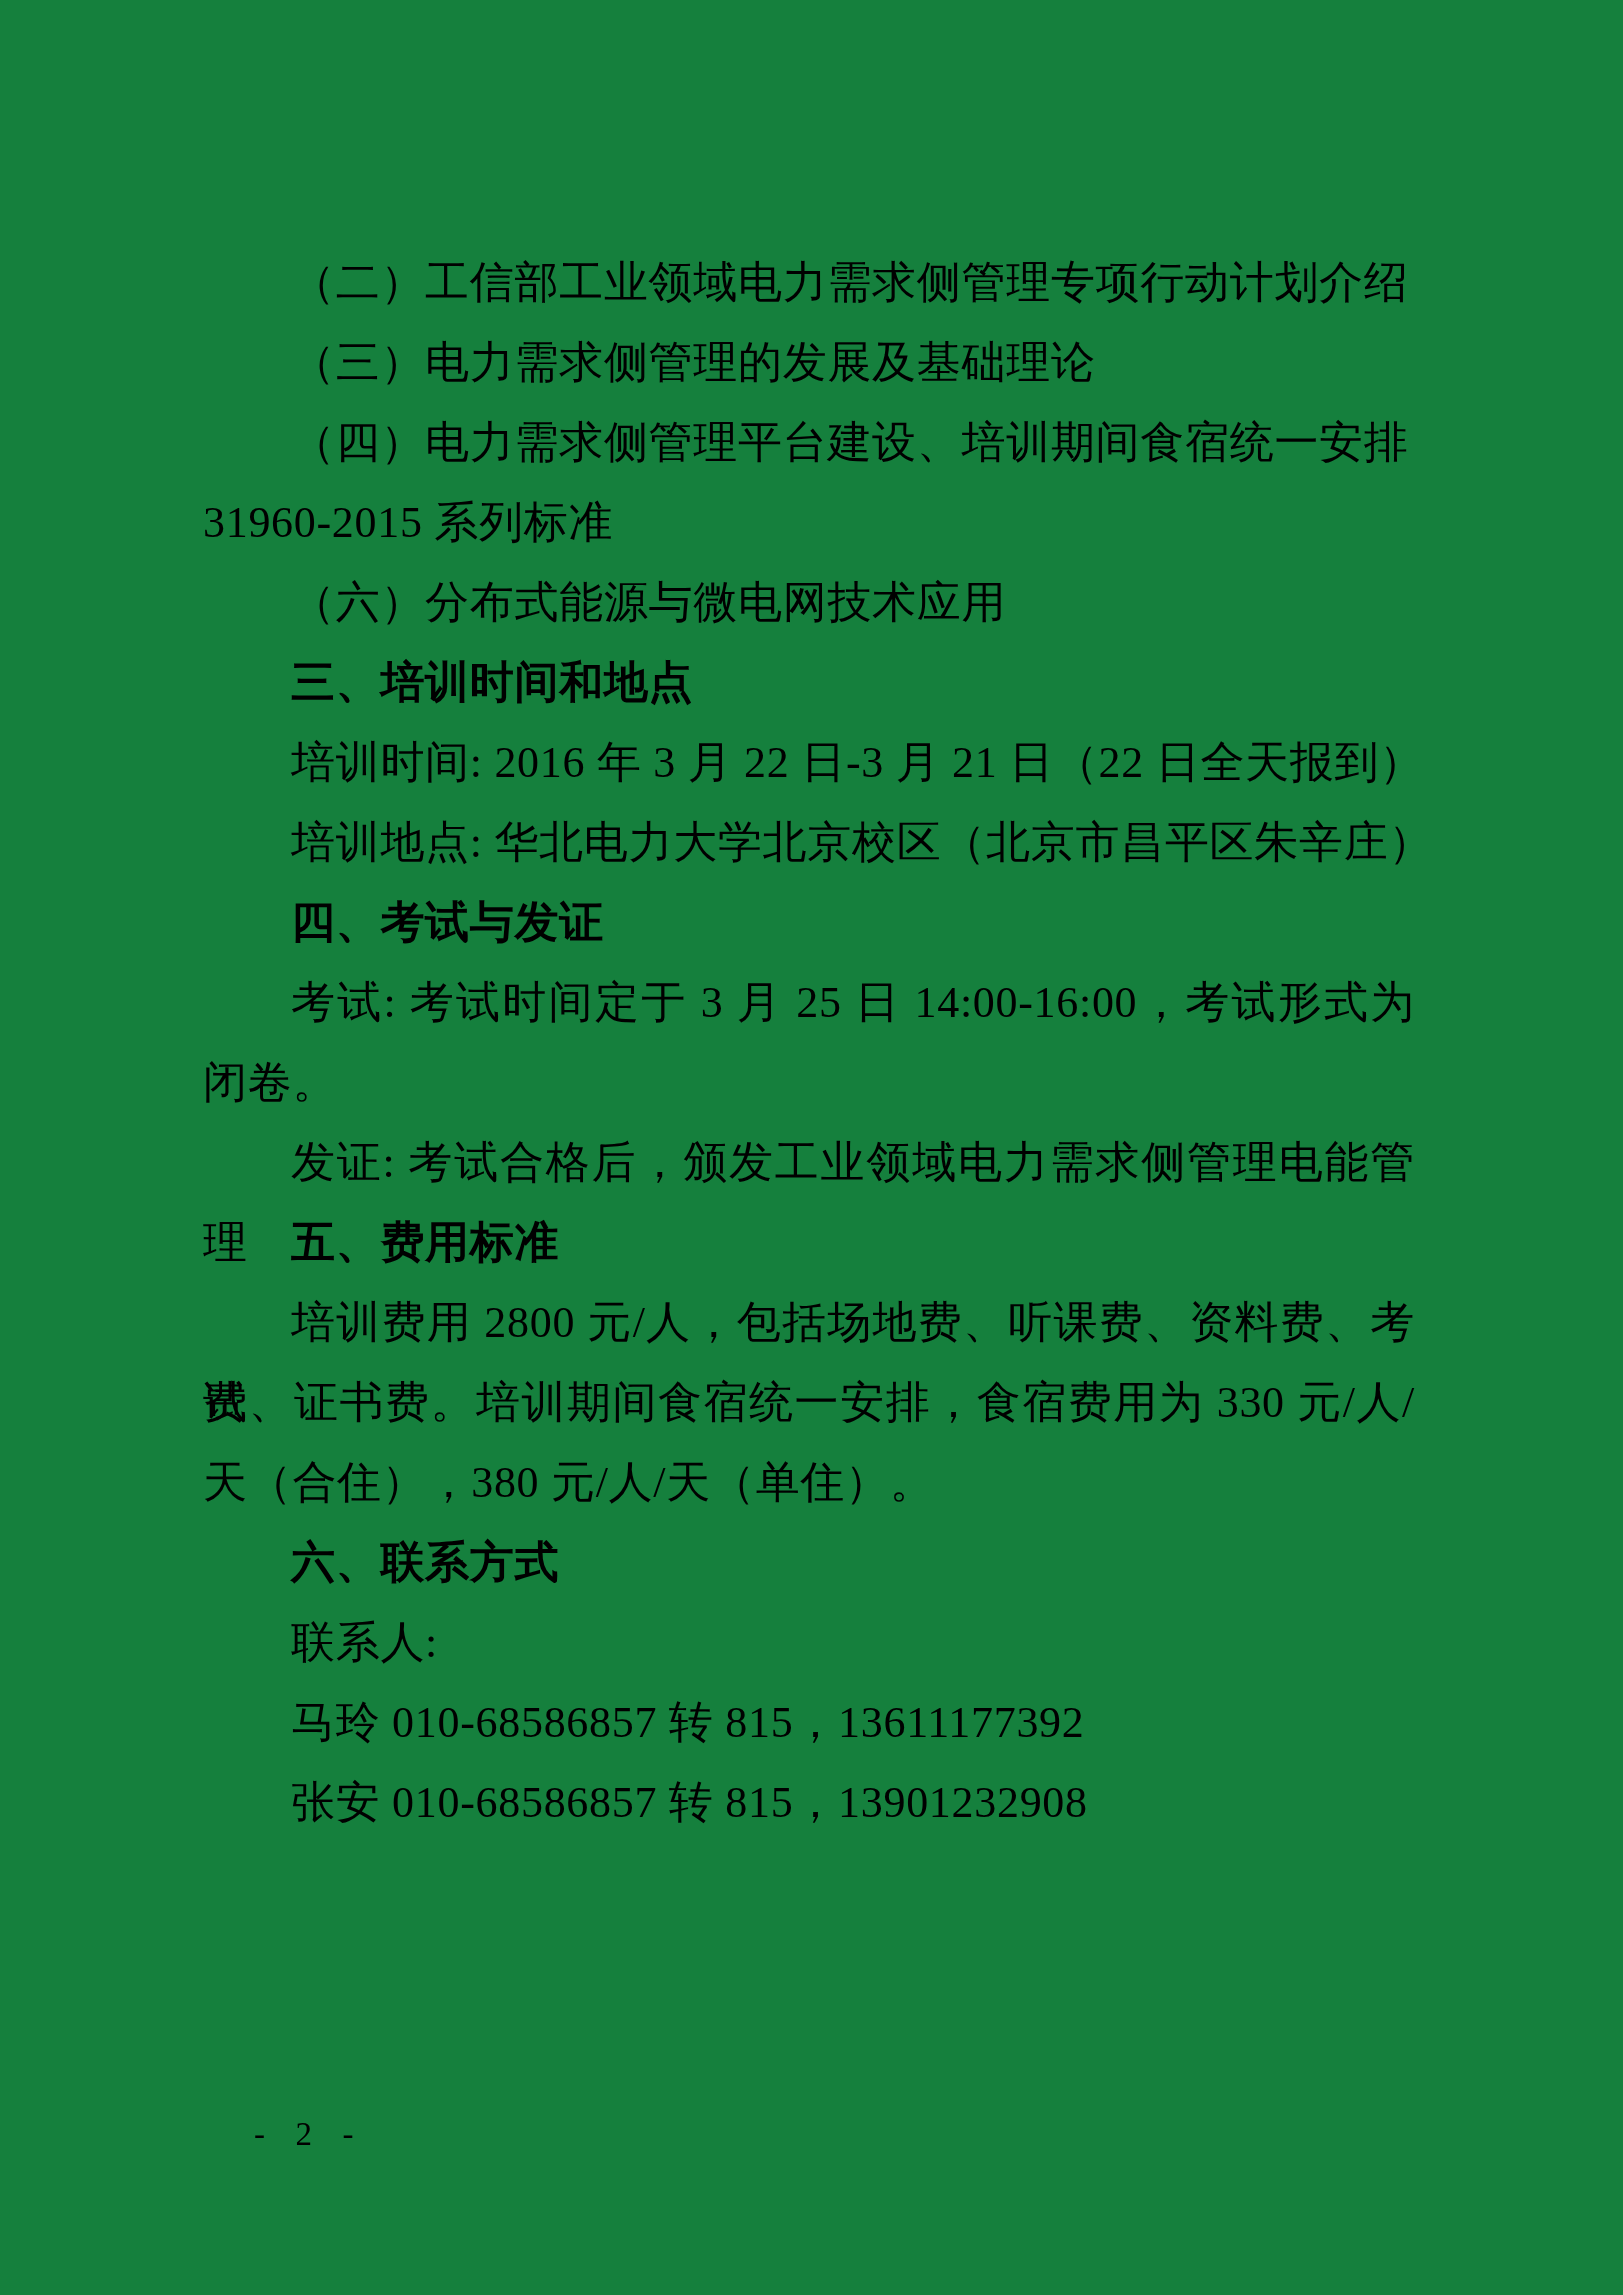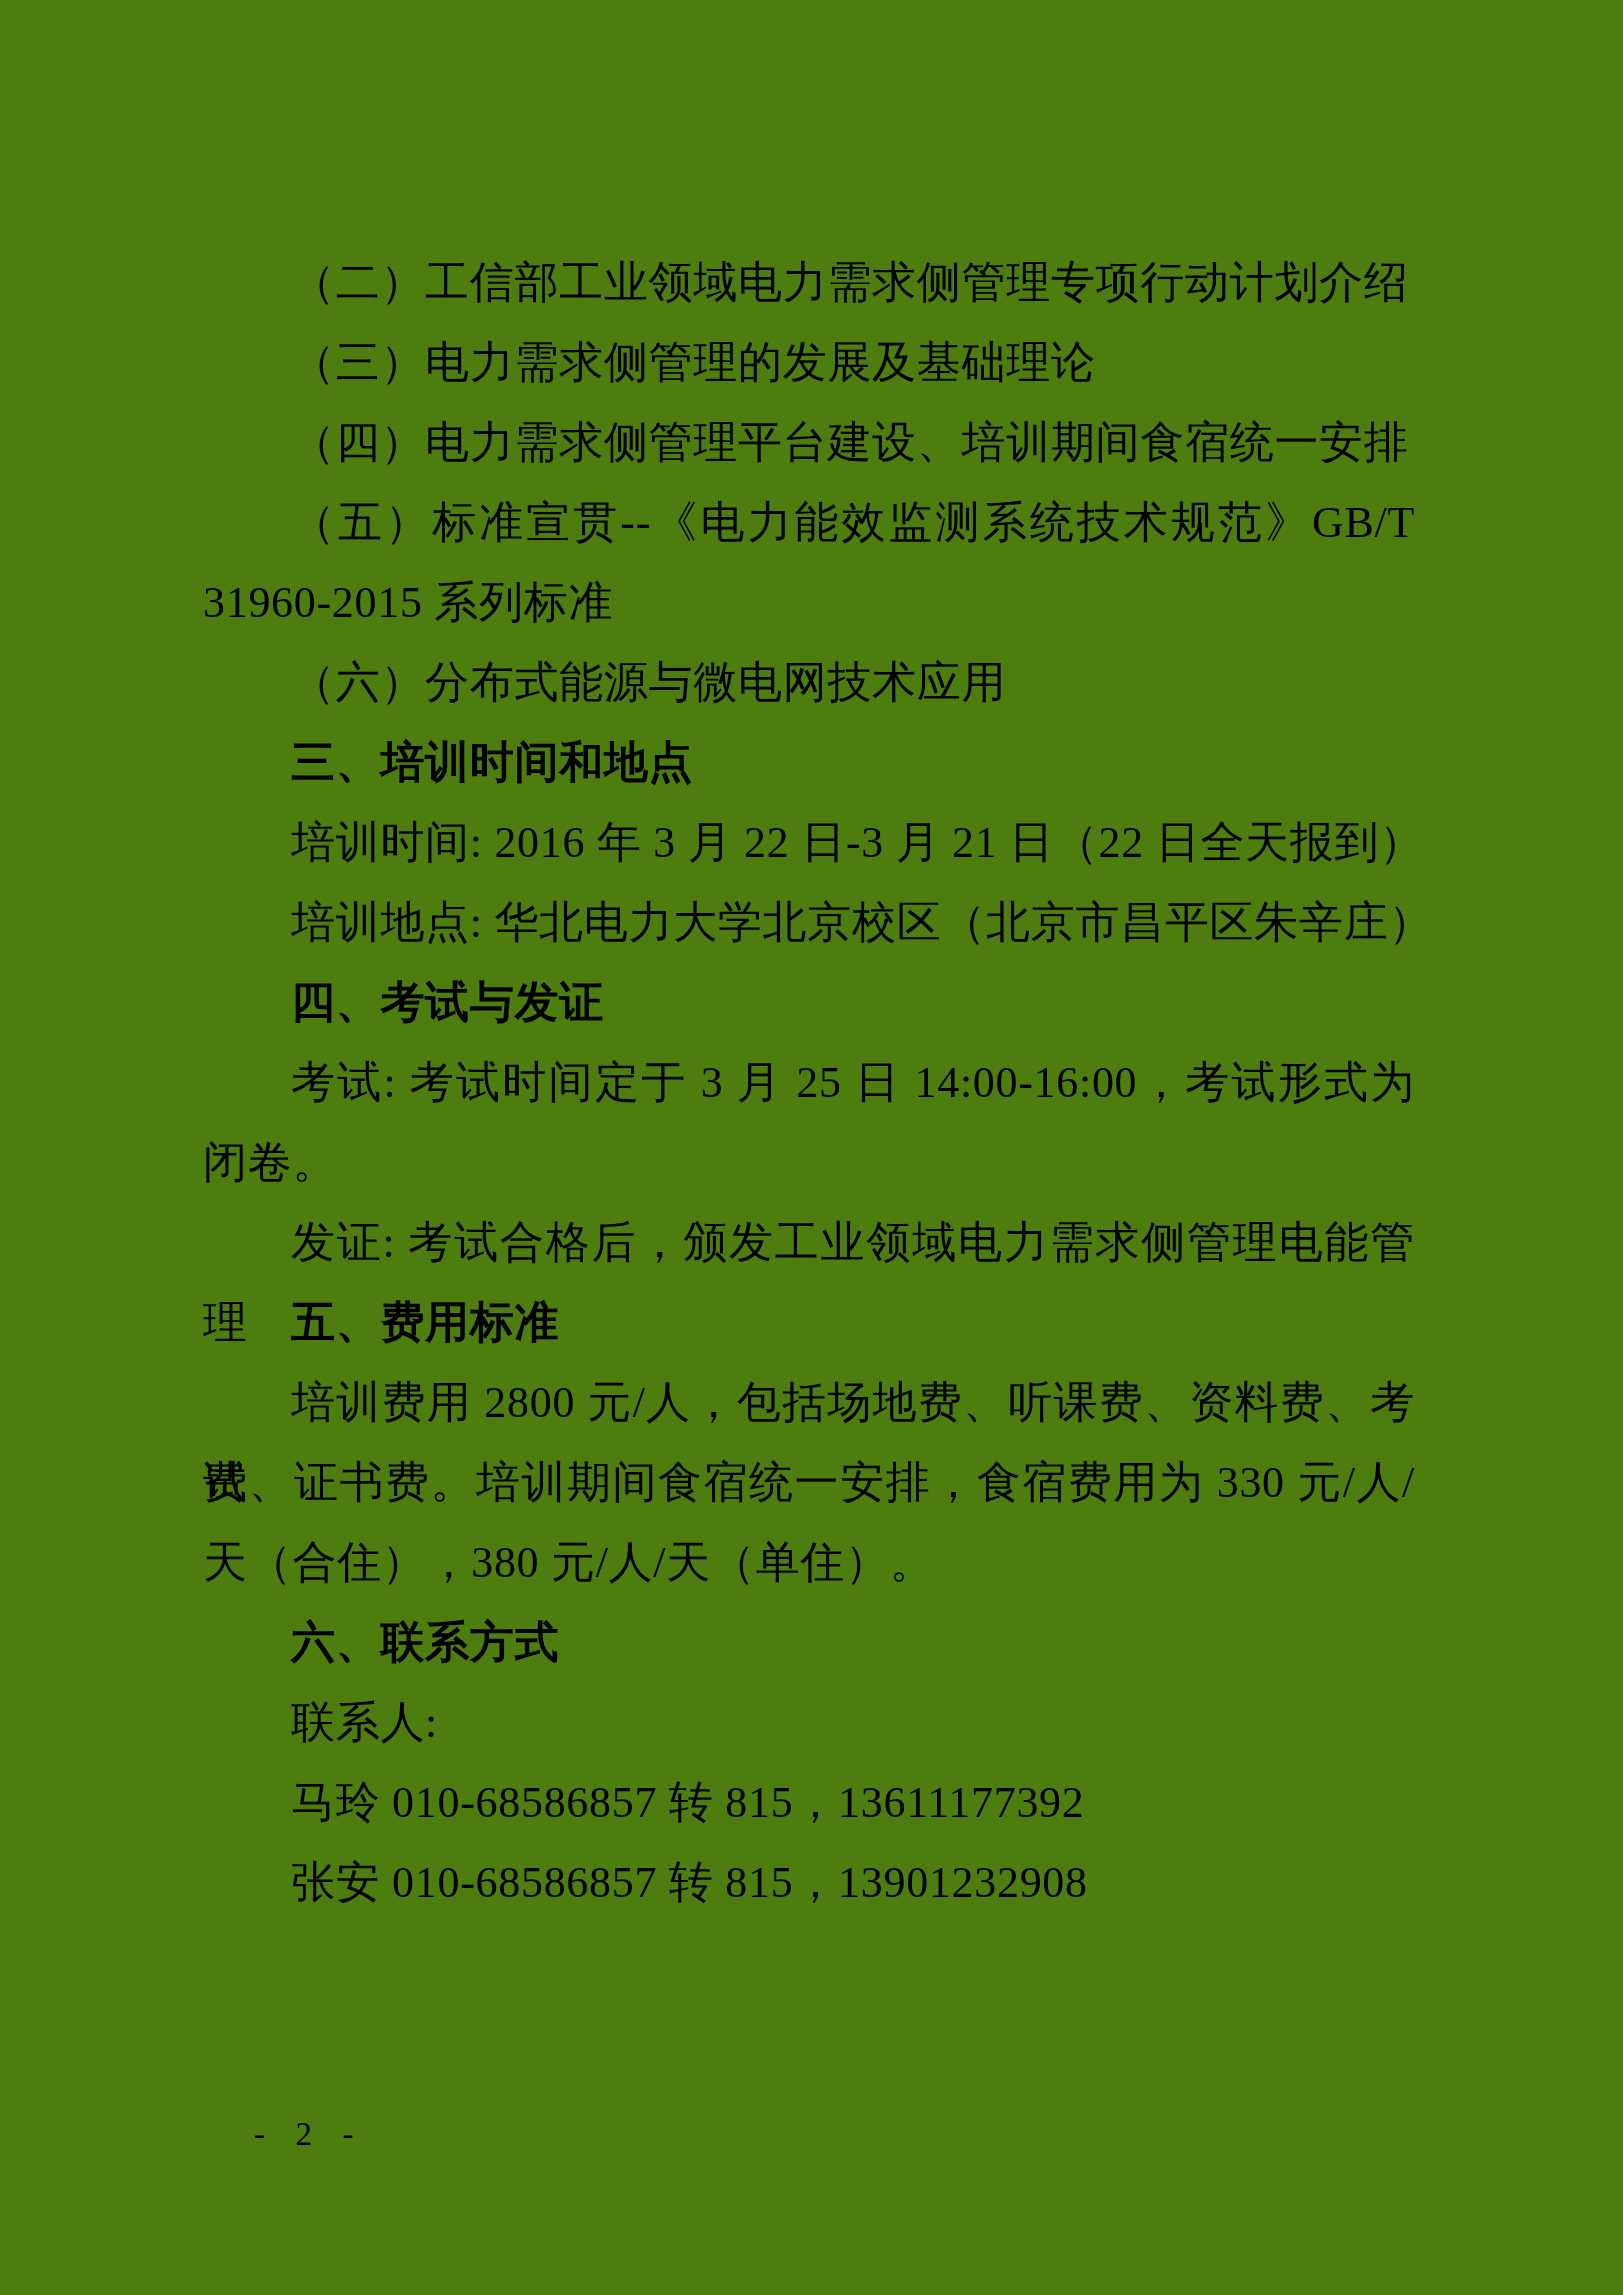--- a/index.html
+++ b/index.html
@@ -4,21 +4,21 @@
 <style>
   html, body {
     margin: 0;
     padding: 0;
     background: #ffffff;
   }
   .page {
     position: relative;
     width: 1623px;
     height: 2295px;
-    background: #4d7c0f;
+    background: #15803d;
     overflow: hidden;
     font-family: "Liberation Serif", "DejaVu Serif", serif;
     color: #000000;
   }
   .content {
     position: absolute;
     left: 203px;
     top: 243px;
     width: 1212px;
   }
@@ -53,21 +53,20 @@
   }
 </style>
 </head>
 <body>
 
 <div class="page">
   <div class="content">
     <div class="line indent">（二）工信部工业领域电力需求侧管理专项行动计划介绍</div>
     <div class="line indent">（三）电力需求侧管理的发展及基础理论</div>
     <div class="line indent">（四）电力需求侧管理平台建设、培训期间食宿统一安排</div>
-    <div class="line indent stretch">（五）标准宣贯--《电力能效监测系统技术规范》GB/T</div>
     <div class="line">31960-2015 系列标准</div>
     <div class="line indent">（六）分布式能源与微电网技术应用</div>
     <div class="line indent bold">三、培训时间和地点</div>
     <div class="line indent">培训时间: 2016 年 3 月 22 日-3 月 21 日（22 日全天报到）</div>
     <div class="line indent">培训地点: 华北电力大学北京校区（北京市昌平区朱辛庄）</div>
     <div class="line indent bold">四、考试与发证</div>
     <div class="line indent stretch">考试: 考试时间定于 3 月 25 日 14:00-16:00，考试形式为</div>
     <div class="line">闭卷。</div>
     <div class="line indent stretch">发证: 考试合格后，颁发工业领域电力需求侧管理电能管理</div>
     <div class="line indent bold">五、费用标准</div>

